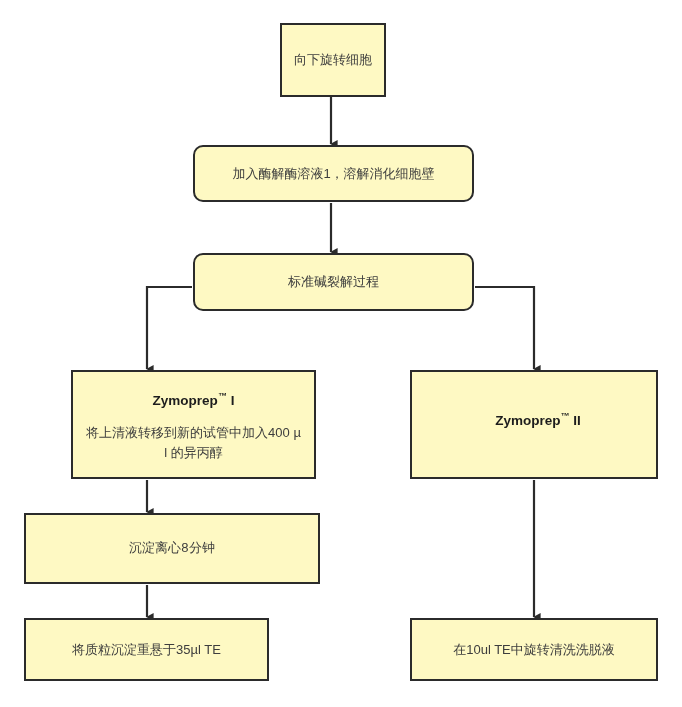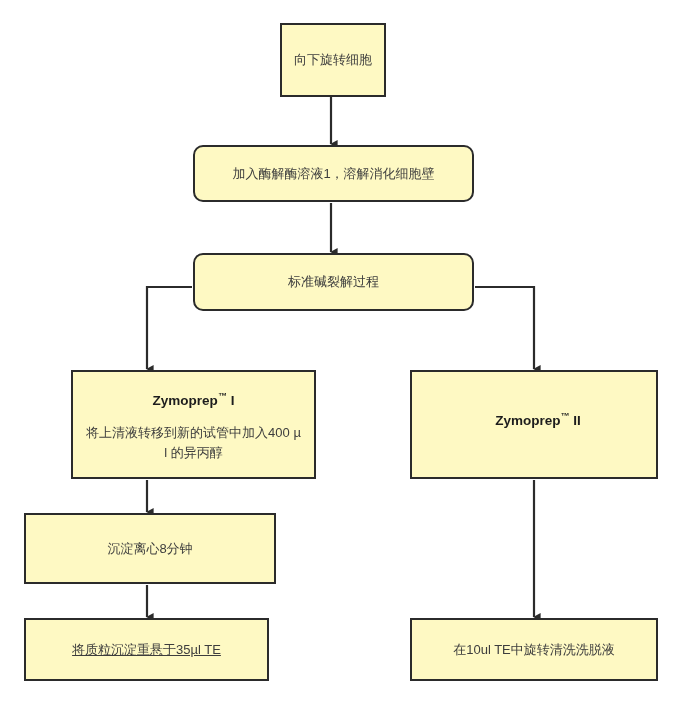--- a/index.html
+++ b/index.html
@@ -60,22 +60,22 @@
     height: 707px;
     z-index: 1;
   }
 
   
   #node-spin-down      { left: 280px; top: 23px;  width: 106px; height: 74px; }
   #node-add-enzyme     { left: 193px; top: 145px; width: 281px; height: 57px; }
   #node-alkaline-lysis { left: 193px; top: 253px; width: 281px; height: 58px; }
   #node-zymoprep-1     { left: 24px;  top: 370px; width: 245px; height: 109px; margin-left: 47px; }
   #node-zymoprep-2     { left: 410px; top: 370px; width: 248px; height: 109px; padding-left: 18px; }
-  #node-centrifuge     { left: 24px;  top: 513px; width: 252px; height: 71px; }
-  #node-resuspend      { left: 24px;  top: 618px; width: 245px; height: 63px; text-decoration: underline; }
+  #node-centrifuge     { left: 24px;  top: 513px; width: 296px; height: 71px; font-family: Liberation Mono, monospace; }
+  #node-resuspend      { left: 24px;  top: 618px; width: 245px; height: 63px; }
   #node-wash-elute     { left: 410px; top: 618px; width: 248px; height: 63px; }
 </style>
 </head>
 <body>
 
 <div id="canvas">
 
   <svg class="svg-layer" viewBox="0 0 682 707" width="682" height="707" xmlns="http://www.w3.org/2000/svg">
     <defs>
       <marker id="arrowhead" markerWidth="9" markerHeight="9" refX="4.2" refY="7.2" orient="auto" markerUnits="userSpaceOnUse">

